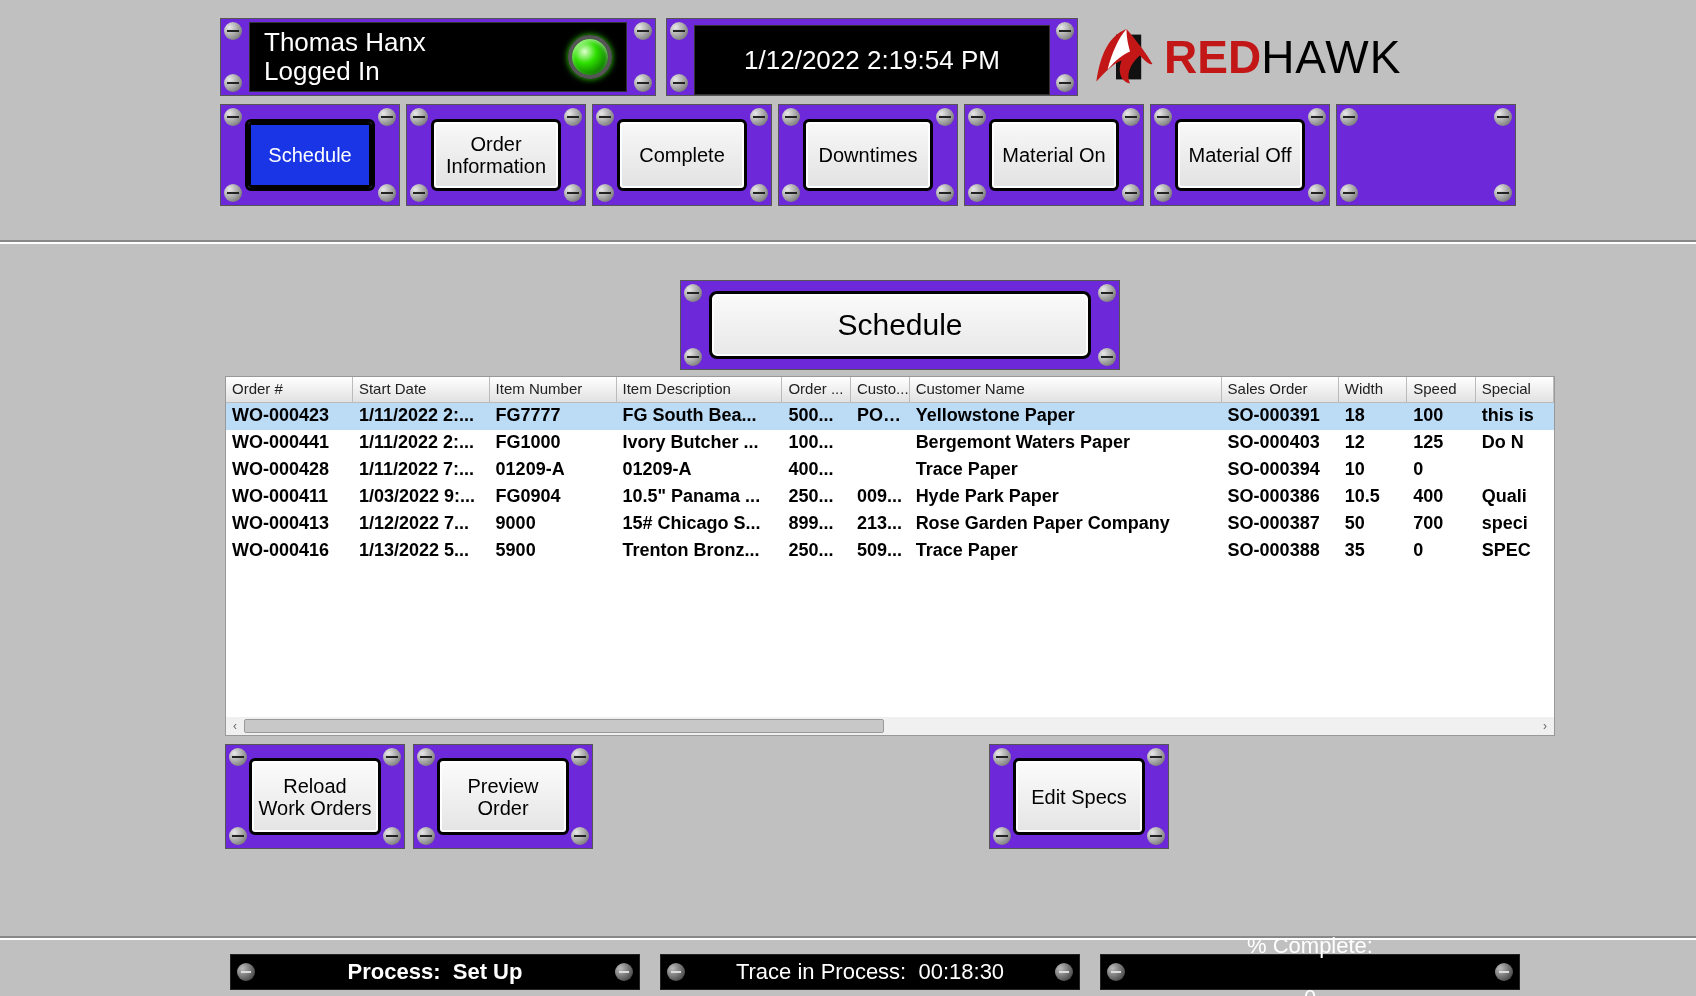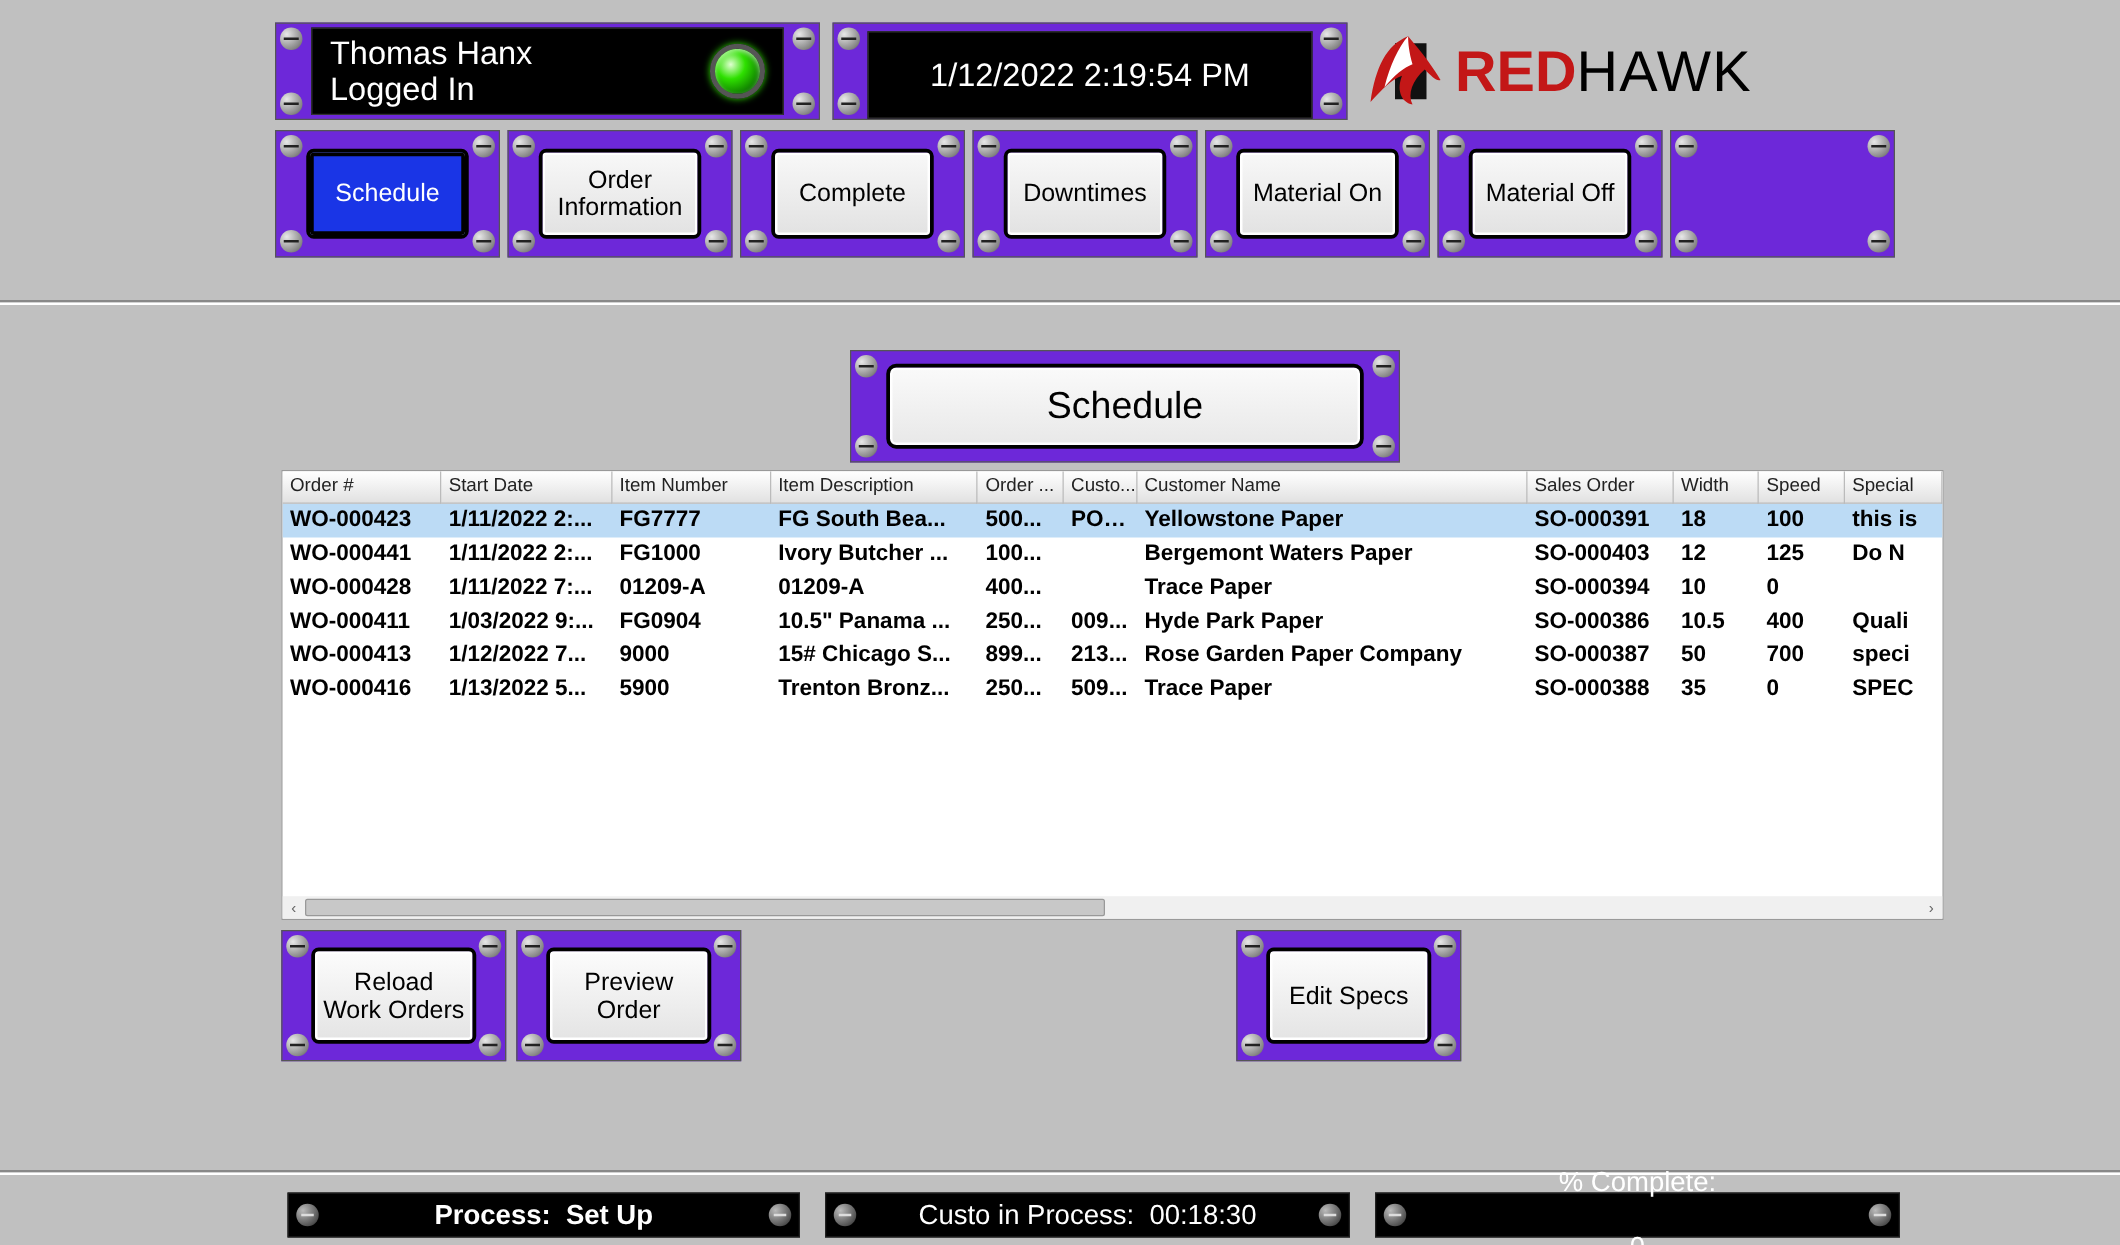--- a/index.html
+++ b/index.html
@@ -474,19 +474,19 @@
 
 <div class="hsep" style="bottom:56px;"></div>
 
 <div class="status-row">
   <div class="status-panel" style="width:410px;font-weight:bold;">
     <span class="sscrew sl"></span><span class="sscrew sr"></span>
     <span>Process:</span>&nbsp;&nbsp;<span>Set Up</span>
   </div>
   <div class="status-panel" style="width:420px;">
     <span class="sscrew sl"></span><span class="sscrew sr"></span>
-    <span>Custo in Process:</span>&nbsp;&nbsp;<span>00:18:30</span>
+    <span>Trace in Process:</span>&nbsp;&nbsp;<span>00:18:30</span>
   </div>
   <div class="status-panel" style="width:420px;flex-direction:column;">
     <span class="sscrew sl"></span><span class="sscrew sr"></span>
     <span>% Complete:</span>&nbsp;<span>0</span>
   </div>
 </div>
 
 </body></html>

